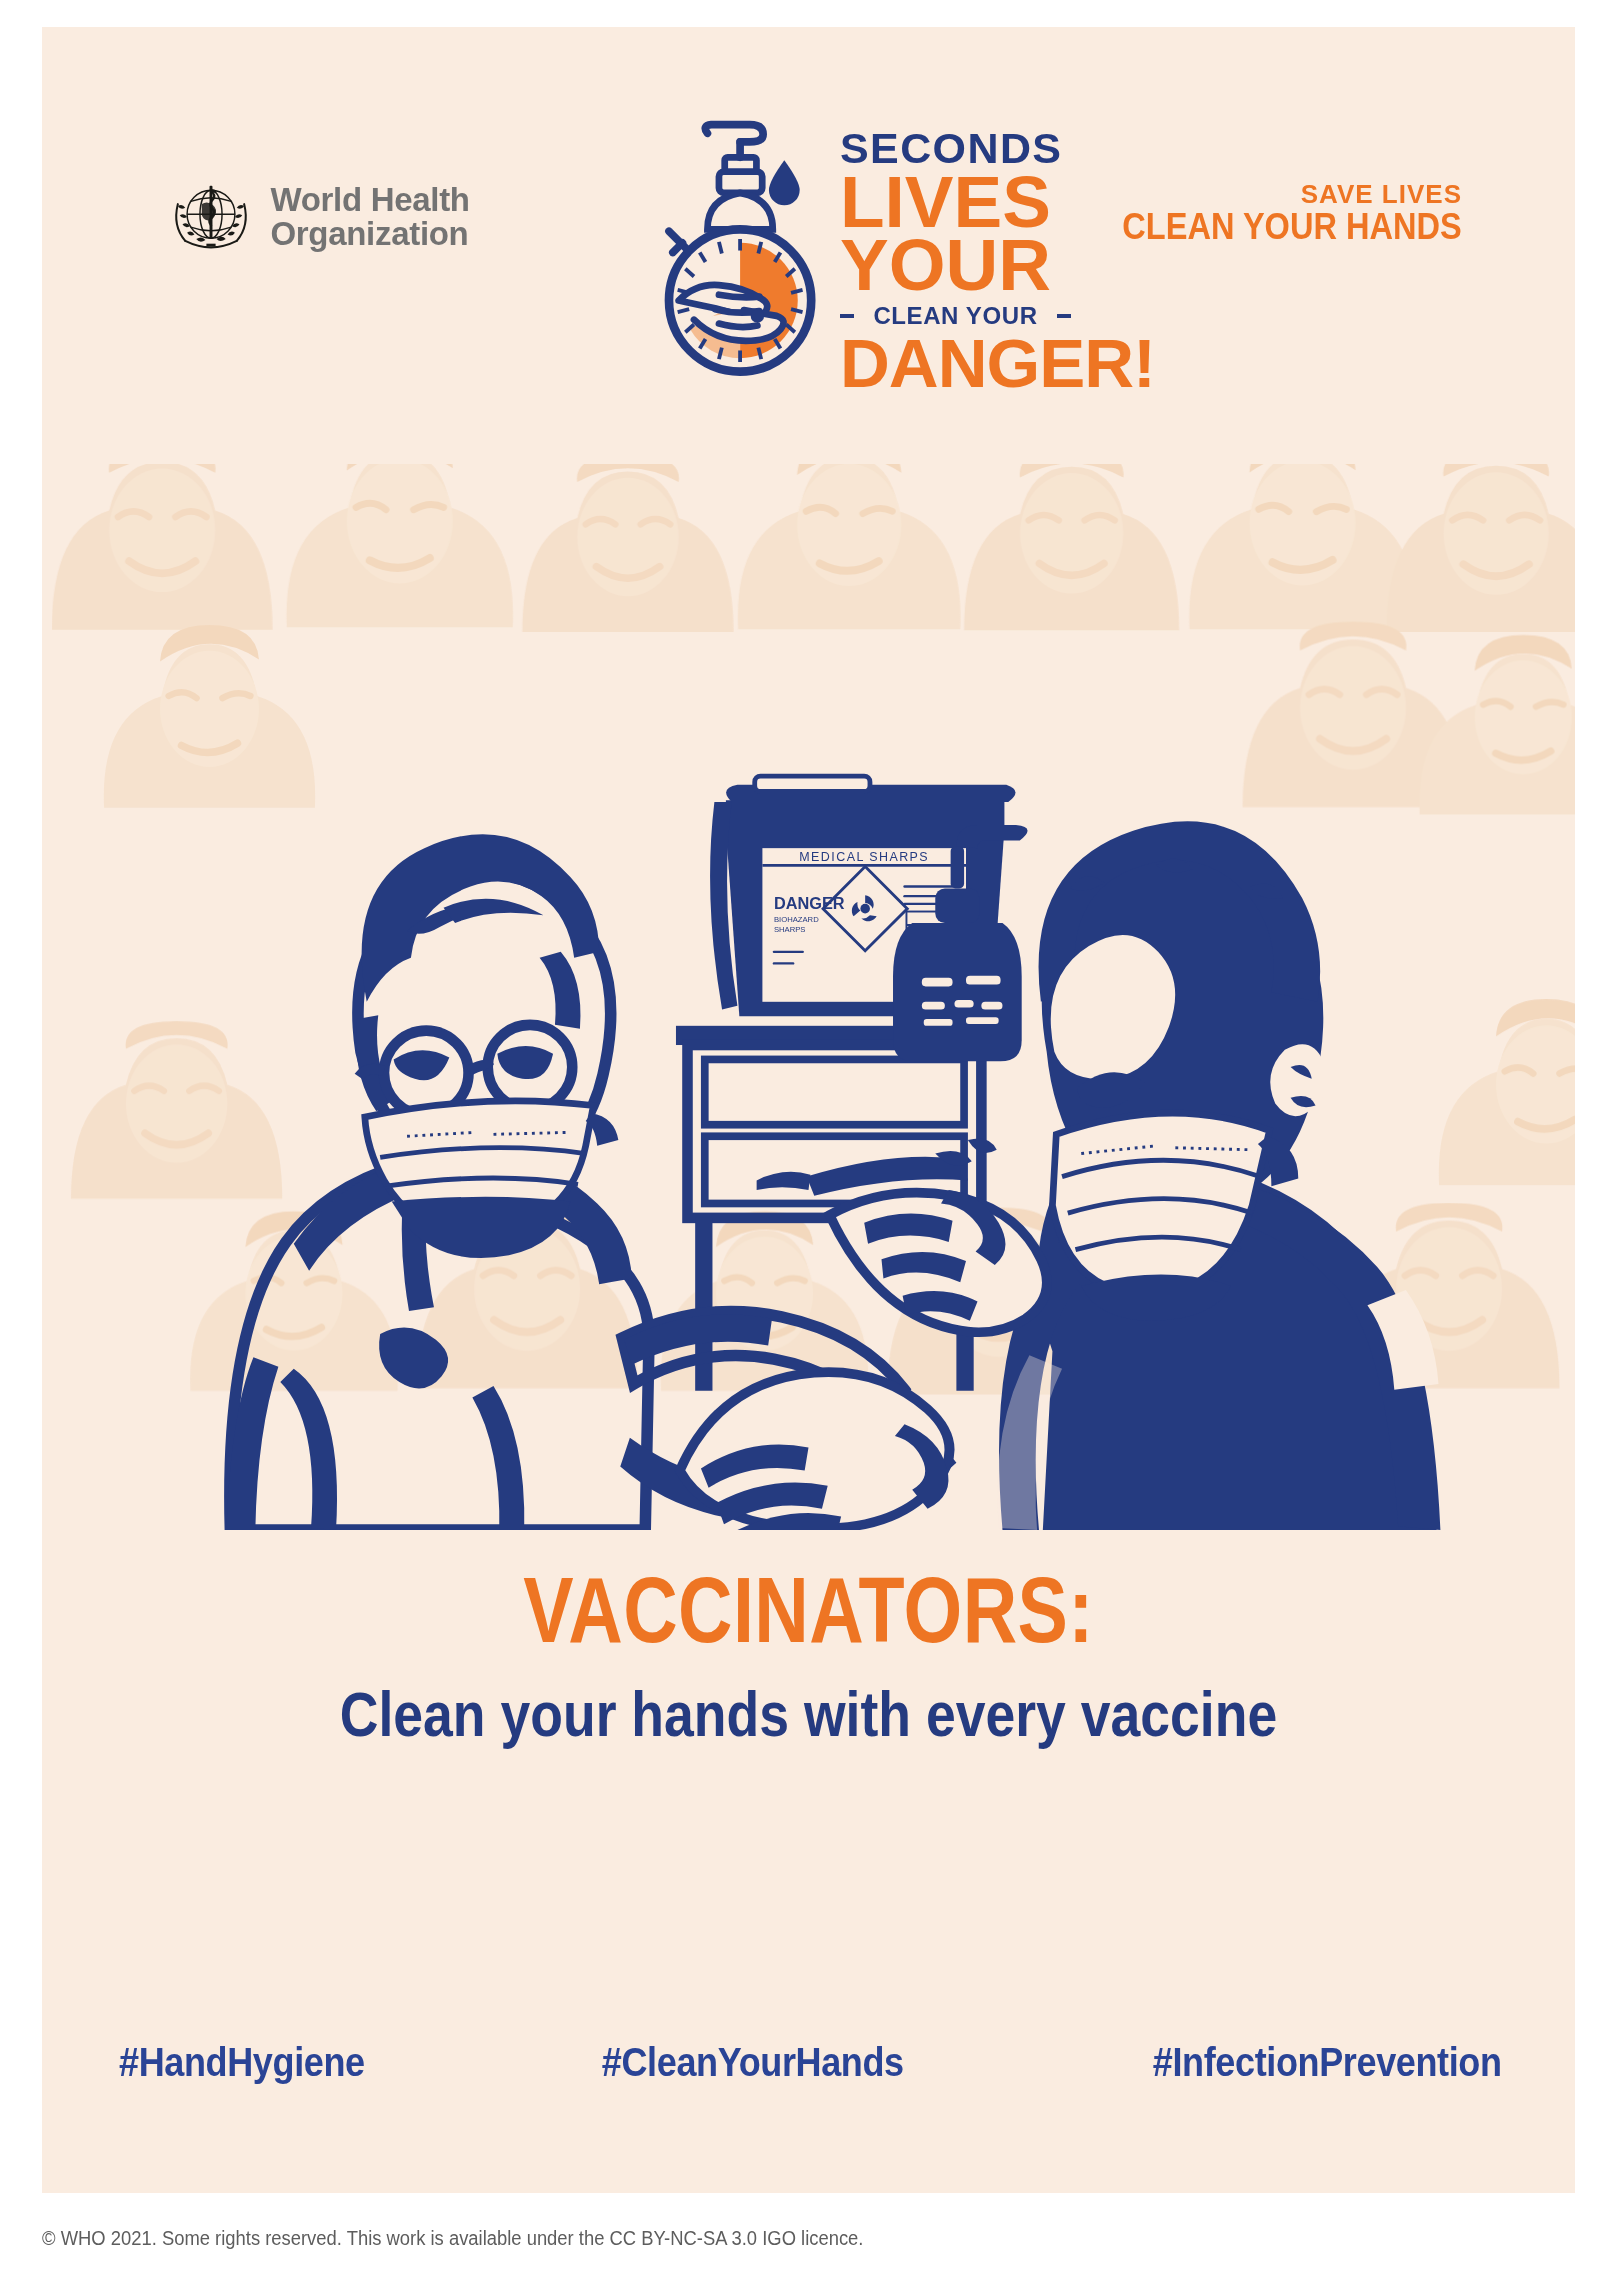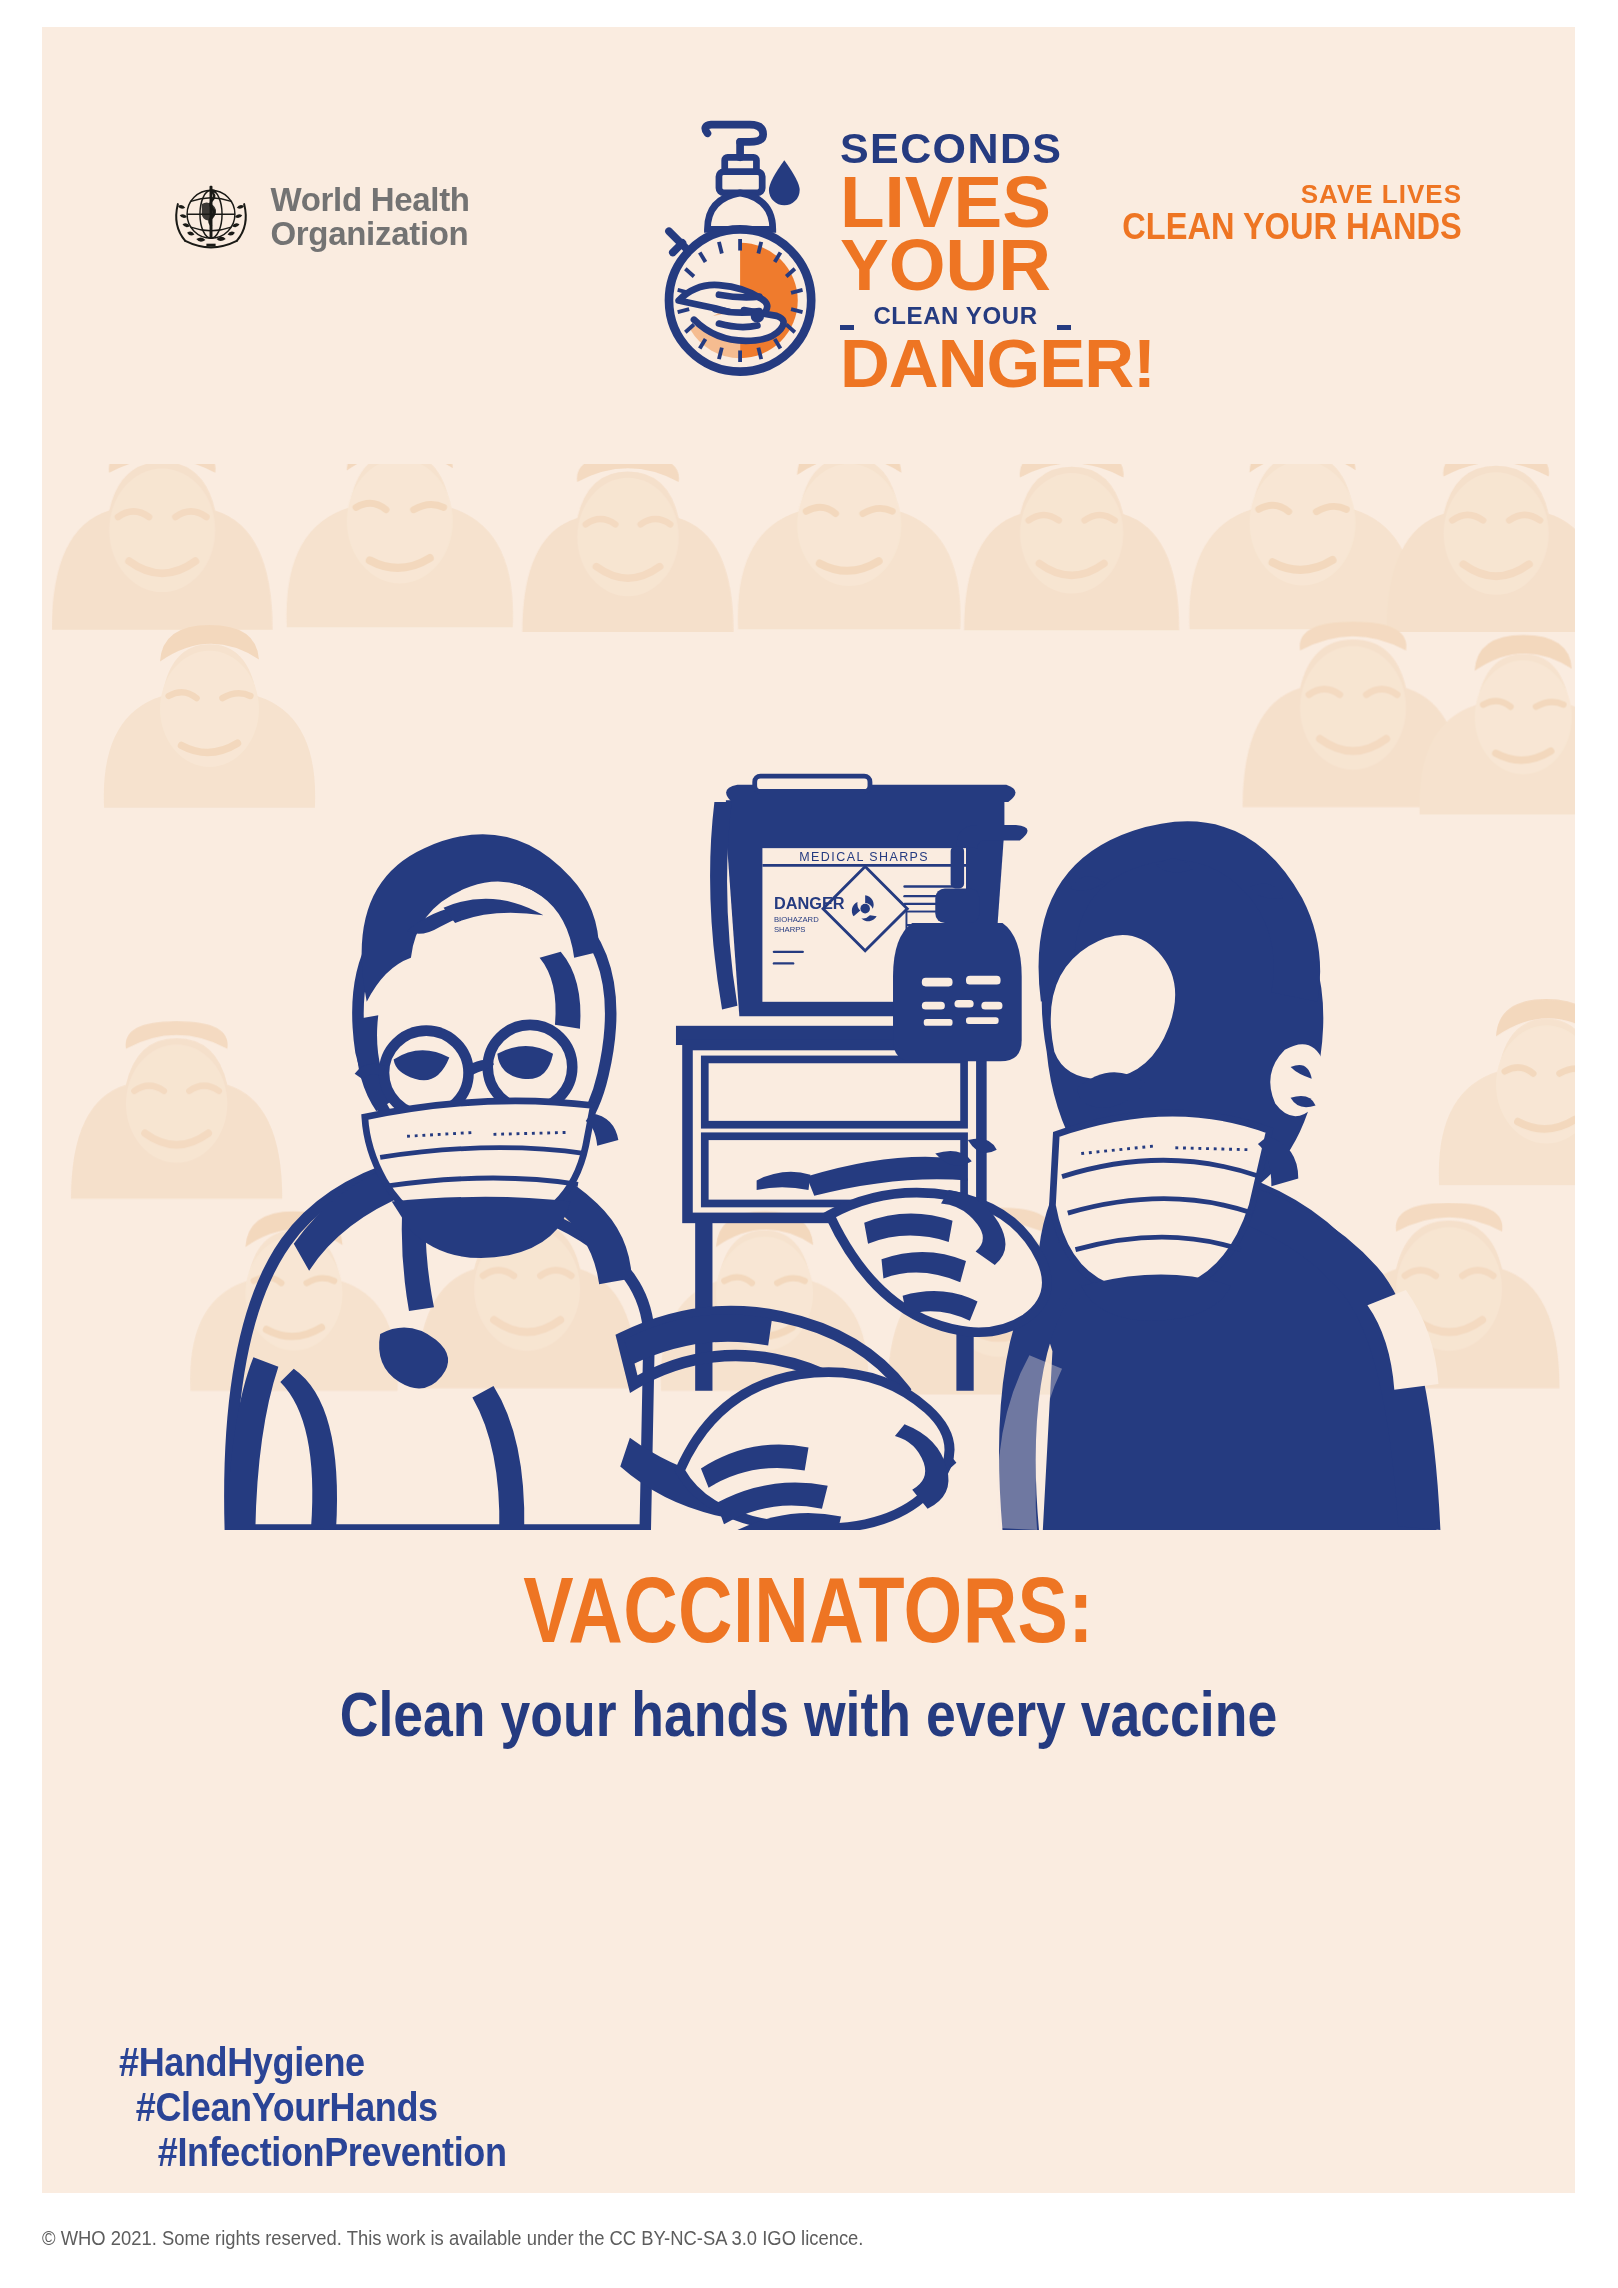--- a/index.html
+++ b/index.html
@@ -85,21 +85,21 @@
     font-weight: bold;
     color: #ee7523;
     line-height: 0.86;
     white-space: nowrap;
   }
   .ct-save { font-size: 73px; letter-spacing: 0px; margin-top: 1.9px; }
   .ct-lives { font-size: 73px; letter-spacing: 0px; }
   .ct-hands { font-size: 69px; letter-spacing: -1px; margin-top: 3.8px; }
   .ct-clean-row {
     display: flex;
-    align-items: flex-end;
+    align-items: center;
     gap: 19px;
     margin-top: 5.8px;
     margin-bottom: 1.9px;
   }
   .ct-rule {
     flex: 1 1 auto;
     height: 4.8px;
     background: #253b80;
     min-width: 13.4px;
   }
@@ -180,21 +180,20 @@
 
   
   .hashtags {
     position: absolute;
     left: 77px;
     top: 2013px;
     width: 1383px;
     display: flex;
     justify-content: space-between;
     align-items: baseline;
-    flex-direction: column;
   }
   .hashtag {
     font-family: "Liberation Sans Narrow", "Liberation Sans", sans-serif;
     font-weight: bold;
     font-size: 40px;
     color: #2a4496;
     letter-spacing: -0.4px;
     white-space: nowrap;
     transform: scaleX(0.9);
   }

